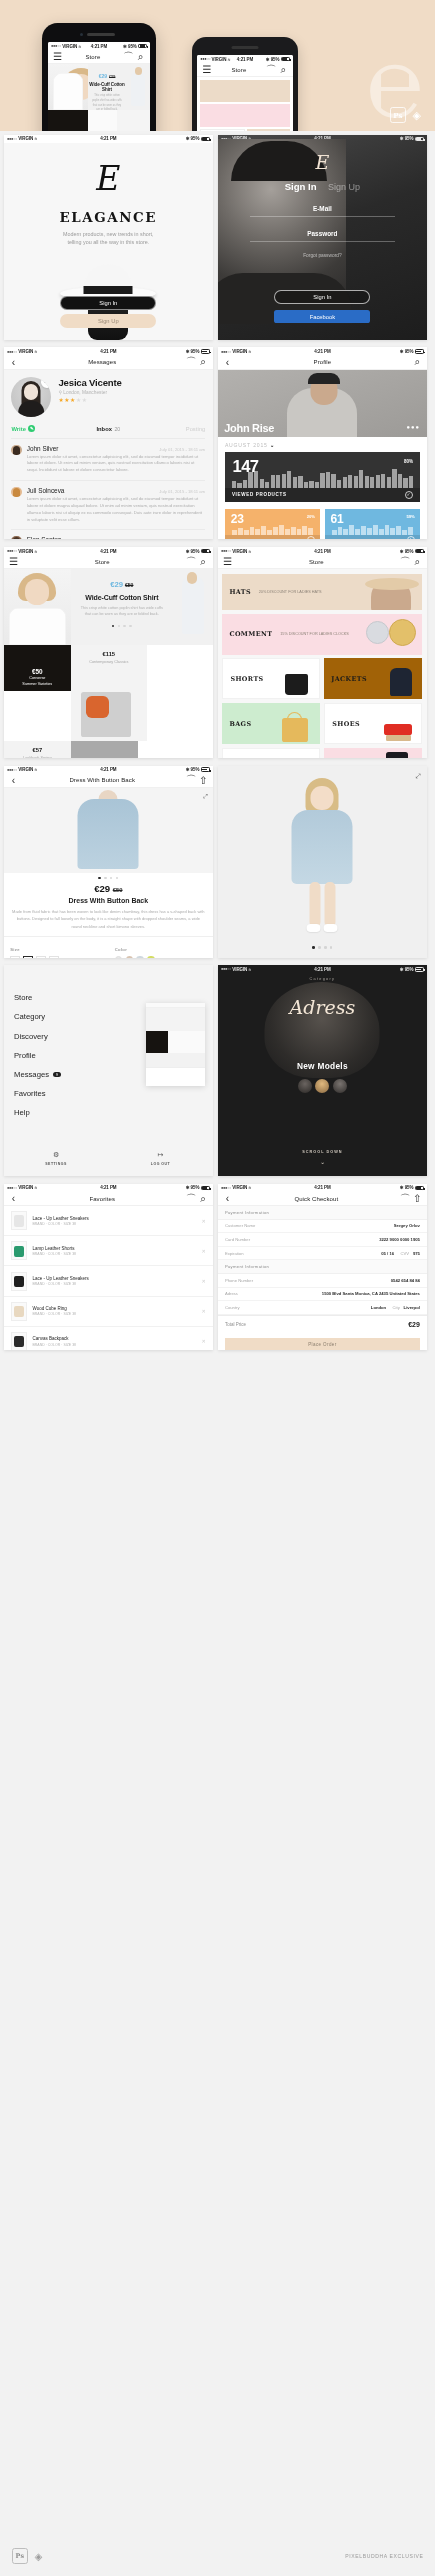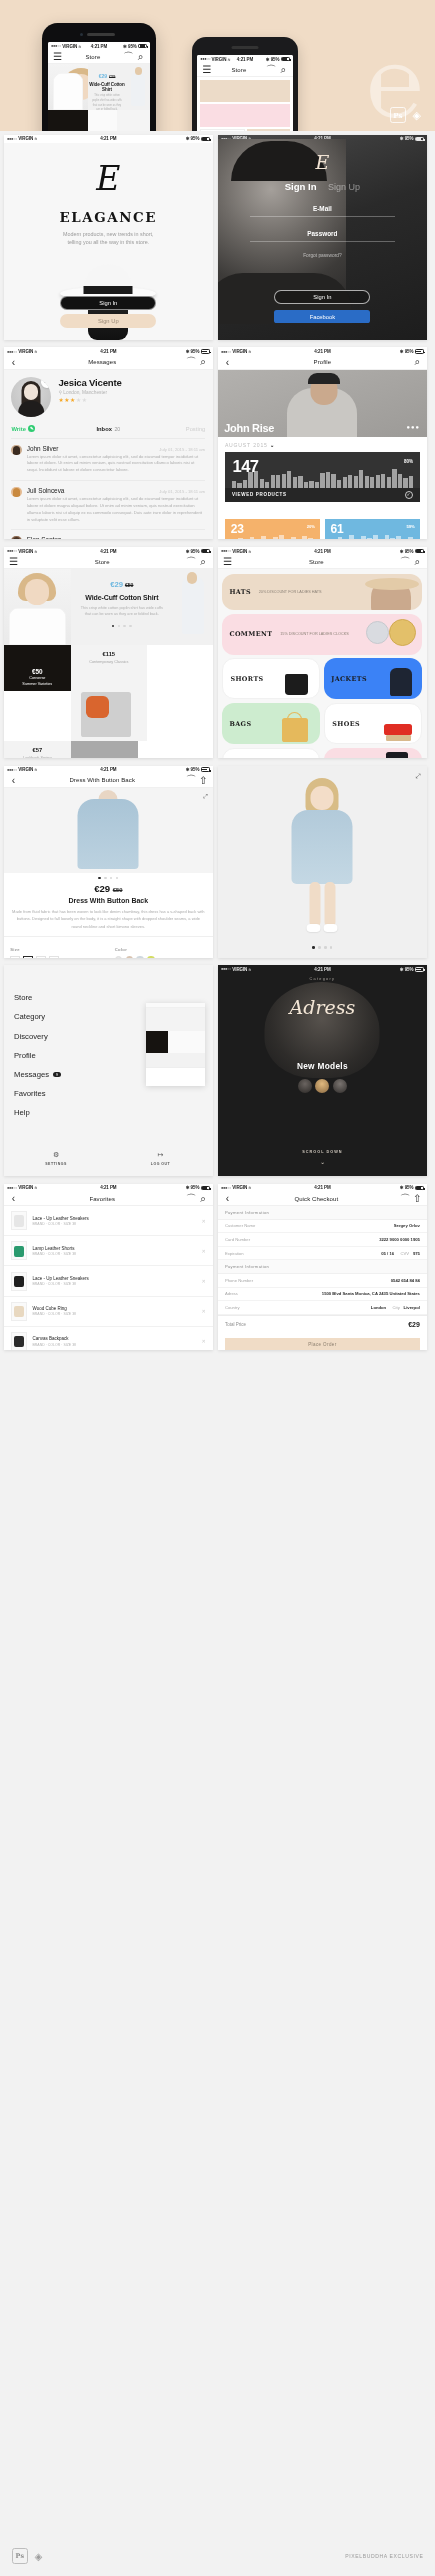--- a/index.html
+++ b/index.html
@@ -131,21 +131,21 @@
   .mon{padding:5.8px 7px 3.2px;font-size:5.1px;font-weight:bold;letter-spacing:0.8px;color:#222;}
   .mon span{color:#bdbdbd;font-weight:normal;}
   .stat-big{margin:0 7px;background:#333;height:50px;position:relative;overflow:hidden;}
   .stat-big .n{position:absolute;left:7.7px;top:5.1px;font-size:16.6px;font-weight:bold;color:#fff;letter-spacing:-0.6px;}
   .stat-big .p{position:absolute;right:7px;top:7px;font-size:4.5px;font-weight:bold;color:#fff;}
   .bars{position:absolute;left:7px;right:7px;bottom:14px;height:22px;display:flex;align-items:flex-end;gap:1.3px;}
   .bars i{flex:1;background:rgba(255,255,255,.55);}
   .stat-big .ft{position:absolute;left:0;right:0;bottom:0;height:13.4px;background:rgba(0,0,0,.25);display:flex;align-items:center;padding:0 7px;}
   .stat-big .ft b{font-size:4.5px;letter-spacing:0.7px;color:#fff;}
   .circ{margin-left:auto;width:8.3px;height:8.3px;border:0.6px solid rgba(255,255,255,.75);border-radius:50%;color:#fff;font-size:4.5px;display:flex;align-items:center;justify-content:center;}
-  .stat-row{display:flex;gap:4.5px;margin:17px 7px 0;}
+  .stat-row{display:flex;gap:4.5px;margin:7px 7px 0;}
   .stat-sm{flex:1;height:37px;position:relative;overflow:hidden;}
   .stat-sm.o{background:#f5b26b;} .stat-sm.b{background:#6fb8e0;}
   .stat-sm .n{position:absolute;left:5.8px;top:3.8px;font-size:12px;font-weight:bold;color:#fff;}
   .stat-sm .p{position:absolute;right:5.1px;top:5.8px;font-size:4.2px;font-weight:bold;color:#fff;}
   .stat-sm .ft{position:absolute;left:0;right:0;bottom:0;height:10.2px;background:rgba(0,0,0,.10);display:flex;align-items:center;padding:0 5.1px;}
   .stat-sm .ft b{font-size:3.8px;letter-spacing:0.6px;color:#fff;}
   .bars.sm{bottom:11px;height:14px;gap:1px;}
 
   
   .promo{background:#f1f1f1;height:76px;position:relative;display:flex;}
@@ -168,21 +168,21 @@
   .tile{position:relative;overflow:hidden;}
   .tile .cap{position:absolute;left:0;right:0;bottom:3.8px;text-align:center;color:#fff;font-size:3.8px;line-height:1.5;}
   .tile .pr{position:absolute;left:0;right:0;top:50%;text-align:center;color:#fff;font-size:6.4px;font-weight:bold;}
   .tile.dark{background:#161310;} .tile.grey{background:#a9a9a9;}
   .tile.light{background:#f3f3f3;}
   .t-pr{font-size:5.8px;font-weight:bold;color:#1a1a1a;text-align:center;padding-top:5.8px;}
   .t-cap{font-size:3.8px;color:#a7a7a7;text-align:center;line-height:1.6;margin-top:1.9px;}
 
   
   .cats{background:#f7f7f7;padding:4.5px;display:flex;flex-wrap:wrap;gap:3.8px;}
-  .cat{position:relative;overflow:hidden;display:flex;align-items:center;padding-left:7px;border-radius:12px;}
+  .cat{position:relative;overflow:hidden;display:flex;align-items:center;padding-left:7px;}
   .cat.wide{width:100%;height:36px;}
   .cat.half{width:calc(50% - 1.9px);height:41px;}
   .cat .nm{font-family:"DejaVu Serif",serif;font-weight:bold;font-size:6.4px;letter-spacing:0.4px;color:#1a1a1a;z-index:2;}
   .cat .sub{font-size:3.8px;color:#8d8378;text-align:center;line-height:1.7;margin-left:7.7px;z-index:2;}
 
   
   .pd-img{height:85px;background:#f4f4f4;position:relative;overflow:hidden;}
   .pd-img .dress{position:absolute;left:50%;transform:translateX(-50%);top:11.5px;width:61px;height:70px;background:linear-gradient(#a9c4d6,#bcd2e0);border-radius:16.6px 16.6px 3.8px 3.8px;}
   .pd-img .neck{position:absolute;left:50%;transform:translateX(-50%);top:2.6px;width:19px;height:19px;border-radius:9.6px;background:#e8d6c4;}
   .pd-img .exp{position:absolute;right:5.1px;top:5.1px;font-size:5.8px;color:#555;}
@@ -762,21 +762,21 @@
         <div class="cat wide" style="background:#fadde3;height:41px;">
           <span class="nm">COMMENT</span>
           <span class="sub">15% DISCOUNT FOR LADIES CLOCKS</span>
           <div style="position:absolute;right:33px;top:7.7px;width:23px;height:23px;border-radius:50%;background:#d9dbe0;border:1.3px solid #c6c8cd;"></div>
           <div style="position:absolute;right:6.4px;top:5.1px;width:27px;height:27px;border-radius:50%;background:#e3c06a;border:1.9px solid #d0a94f;"></div>
         </div>
         <div class="cat half" style="background:#ffffff;border:0.6px solid #f1f1f1;">
           <span class="nm">SHORTS</span>
           <div style="position:absolute;right:11.5px;bottom:3.8px;width:23px;height:20.5px;background:#1c1c1c;border-radius:1.9px 1.9px 3.8px 3.8px;"></div>
         </div>
-        <div class="cat half" style="background:#3b82f6;">
+        <div class="cat half" style="background:#a16207;">
           <span class="nm">JACKETS</span>
           <div style="position:absolute;right:10.2px;bottom:3.2px;width:22px;height:28px;background:#1e2533;border-radius:6.4px 6.4px 2.6px 2.6px;"></div>
         </div>
         <div class="cat half" style="background:#cdeccf;">
           <span class="nm">BAGS</span>
           <div style="position:absolute;right:12.8px;bottom:2.6px;width:25.6px;height:24px;background:#e5b95c;border-radius:2.6px;"></div>
           <div style="position:absolute;right:18px;bottom:22px;width:15.4px;height:10.2px;border:1.9px solid #e5b95c;border-bottom:none;border-radius:7.7px 7.7px 0 0;"></div>
         </div>
         <div class="cat half" style="background:#ffffff;border:0.6px solid #f1f1f1;">
           <span class="nm">SHOES</span>

